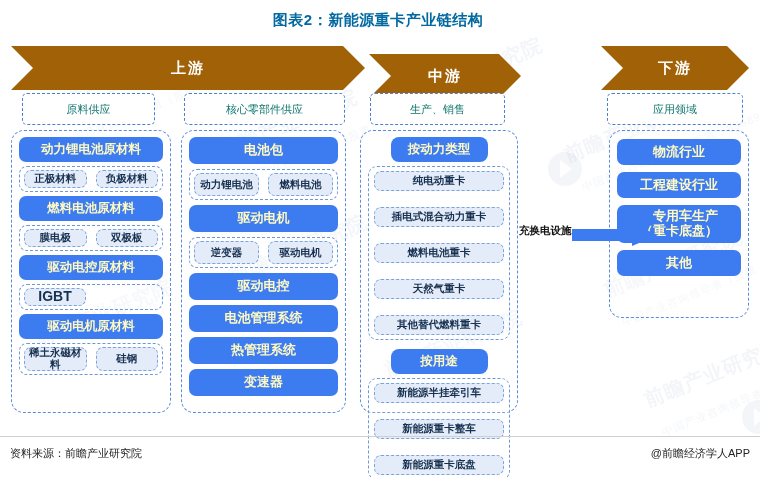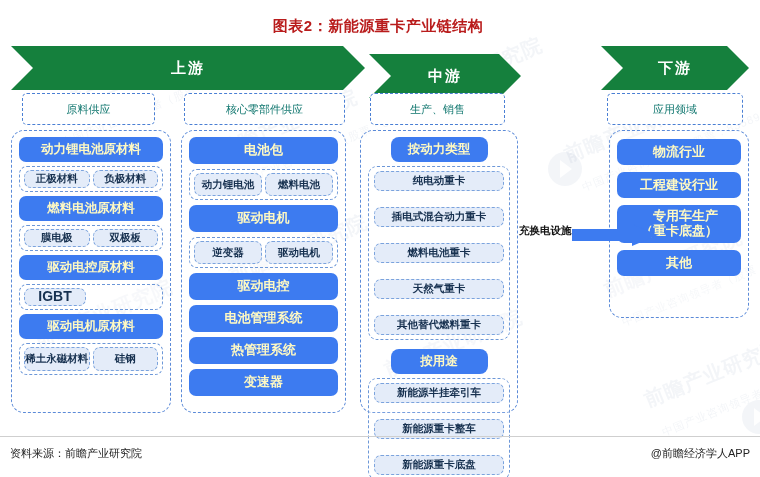--- a/index.html
+++ b/index.html
@@ -29,28 +29,28 @@
     background:rgba(120,140,175,0.09);
   }
   .wm .circ::after{
     content:"";position:absolute;left:12px;top:8px;
     border-left:12px solid rgba(255,255,255,0.85);
     border-top:9px solid transparent;border-bottom:9px solid transparent;
   }
 
   
   .title{
-    position:absolute;top:17px;left:0;width:756px;
+    position:absolute;top:11px;left:0;width:756px;
     text-align:center;font-size:15px;font-weight:700;
-    color:#b91c1c;z-index:5;letter-spacing:.5px;
+    color:#0369a1;z-index:5;letter-spacing:.5px;
   }
 
   
   .chev{
-    position:absolute;height:44px;background:#15803d;
+    position:absolute;height:44px;background:#a16207;
     color:#fff;font-size:15px;font-weight:700;
     display:flex;align-items:center;justify-content:center;
     z-index:4;letter-spacing:2px;
   }
   .chev.up{
     left:11px;top:46px;width:354px;
     clip-path:polygon(0 0,332px 0,354px 50%,332px 100%,0 100%,22px 50%);
   }
   .chev.mid{
     left:369px;top:54px;width:152px;
@@ -101,21 +101,21 @@
     border:1.2px dashed #7ba3dd;border-radius:7px;
     font-size:10.5px;font-weight:700;
     display:flex;align-items:center;justify-content:center;
     text-align:center;line-height:1.12;
     box-sizing:border-box;
   }
   
   .grp{
     border:1.2px dashed #6c97d8;border-radius:8px;
     box-sizing:border-box;
-    display:flex;gap:3px;padding:3px 4px;
+    display:flex;gap:9px;padding:3px 4px;
     background:rgba(255,255,255,0.18);
   }
 
   
   .c1stack{display:flex;flex-direction:column;gap:4px;}
   .c1stack .bbox{height:25px;width:100%;}
   .c1stack .grp{height:26px;}
   .c1stack .grp .chip{flex:1;}
   .c1stack .grp.igbt .chip{flex:none;width:62px;font-size:14px;}
   .c1stack .grp.tall{height:32px;}

